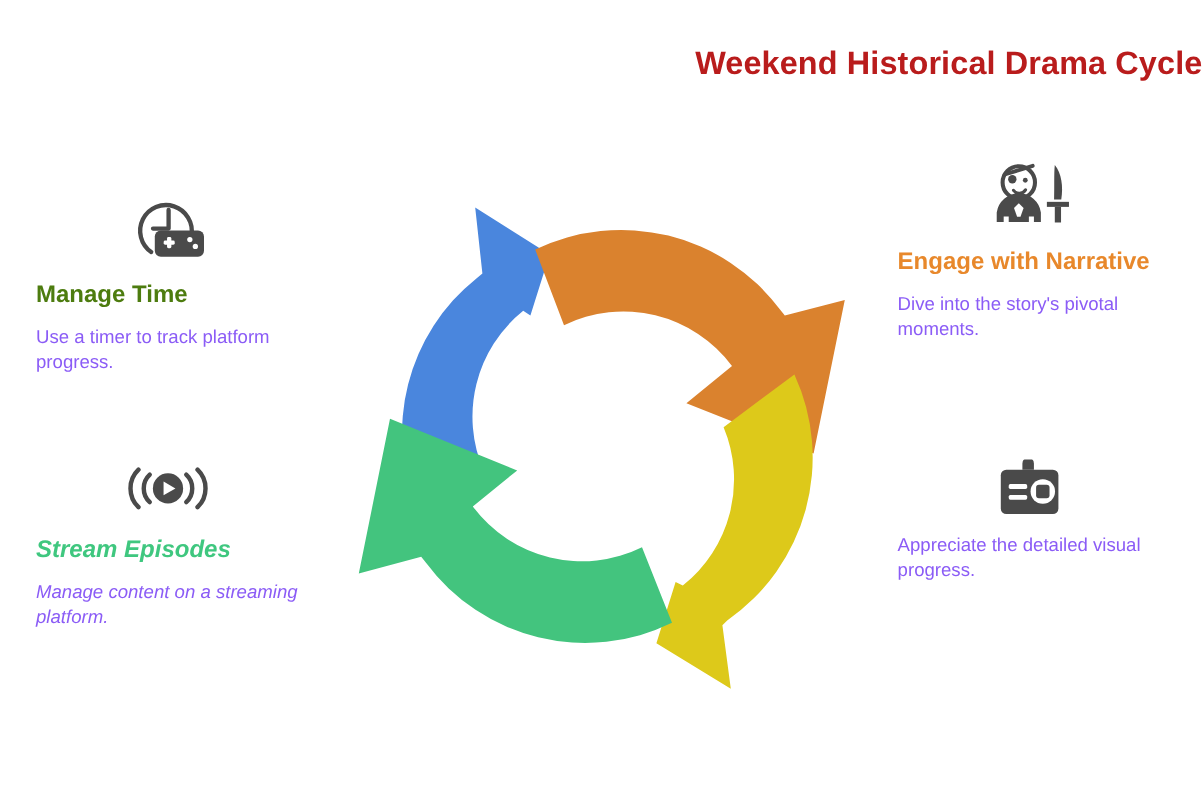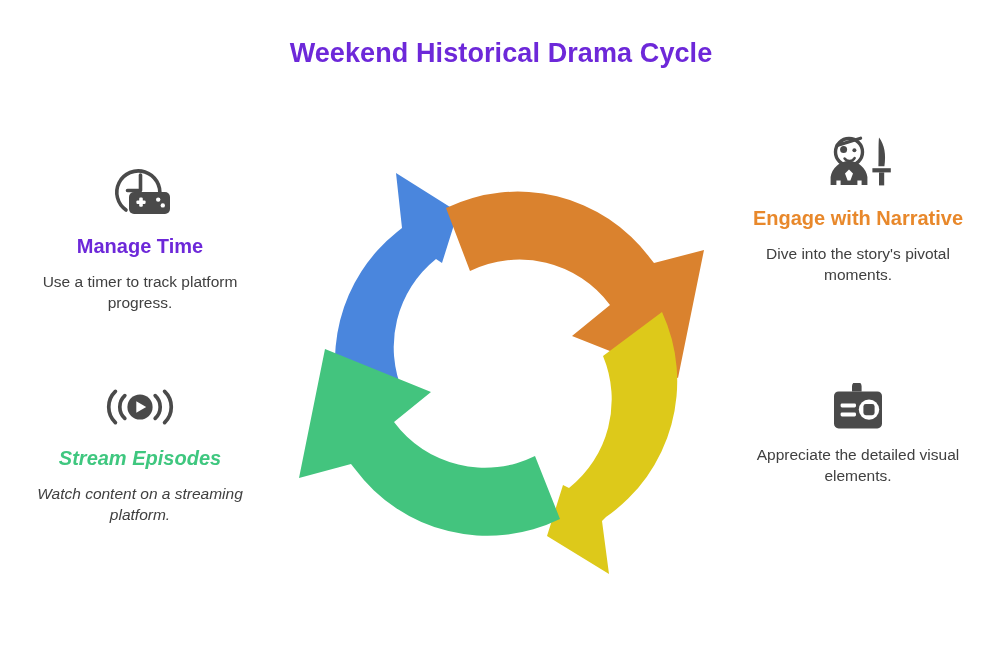--- a/index.html
+++ b/index.html
@@ -13,54 +13,53 @@
     font-family: "Liberation Sans", sans-serif;
     color: #3c3c3c;
     overflow: hidden;
     position: relative;
   }
   #page-title {
     position: absolute;
     top: 38px;
     left: 0;
     width: 1002px;
-    text-align: center;
+    text-align: right;
     font-size: 27px;
     font-weight: bold;
-    color: #6d28d9;
+    color: #b91c1c;
     letter-spacing: 0.1px;
   }
   .cycle-wrap {
     position: absolute;
     left: 266px;
     top: 128px;
     width: 470px;
     height: 470px;
   }
   .panel {
     position: absolute;
     width: 220px;
-    text-align: center;
   }
   .panel .icon-box {
     height: 58px;
     display: flex;
     align-items: flex-end;
     justify-content: center;
   }
   .panel .p-title {
     font-size: 20px;
     font-weight: bold;
     line-height: 1.28;
     margin-top: 13px;
   }
   .panel .p-desc {
     font-size: 15.5px;
     line-height: 1.38;
-    color: #404040;
+    color: #8b5cf6;
     margin-top: 11px;
   }
   #panel-manage-time  { left: 30px;  top: 163px; }
   #panel-stream       { left: 30px;  top: 375px; font-style: italic; }
   #panel-engage       { left: 748px; top: 135px; }
   #panel-enjoy        { left: 748px; top: 375px; }
   .icon-svg { display: block; }
 </style>
 </head>
 <body>
@@ -117,37 +116,37 @@
     <svg class="icon-svg" width="74" height="58" viewBox="0 0 74 58">
       <path d="M23 47 A21.5 21.5 0 1 1 56.5 33" fill="none" stroke="#4a4a4a" stroke-width="3.6" stroke-linecap="round"></path>
       <path d="M37.5 12 L37.5 27.5 L24.5 27.5" fill="none" stroke="#4a4a4a" stroke-width="3.6" stroke-linecap="round" stroke-linejoin="round"></path>
       <rect x="26" y="29" width="41" height="22" rx="5" fill="#4a4a4a"></rect>
       <rect x="33.4" y="37.4" width="9.2" height="3.6" rx="1.2" fill="#ffffff"></rect>
       <rect x="36.2" y="34.6" width="3.6" height="9.2" rx="1.2" fill="#ffffff"></rect>
       <circle cx="55.2" cy="36.6" r="2.2" fill="#ffffff"></circle>
       <circle cx="59.8" cy="42.4" r="2.2" fill="#ffffff"></circle>
     </svg>
   </div>
-  <div class="p-title" style="color:#6d28d9">Manage Time</div>
+  <div class="p-title" style="color:#4d7c0f">Manage Time</div>
   <div class="p-desc">Use a timer to track platform progress.</div>
 </div>
 
 <div class="panel" id="panel-stream">
   <div class="icon-box">
     <svg class="icon-svg" width="74" height="52" viewBox="0 0 74 52">
       <circle cx="37" cy="26" r="12.6" fill="#4a4a4a"></circle>
       <path d="M33.3 20.2 L43.2 26 L33.3 31.8 Z" fill="#ffffff"></path>
       <path d="M21.8 14.6 A15.5 15.5 0 0 0 21.8 37.4" fill="none" stroke="#4a4a4a" stroke-width="3.7" stroke-linecap="round"></path>
       <path d="M52.2 14.6 A15.5 15.5 0 0 1 52.2 37.4" fill="none" stroke="#4a4a4a" stroke-width="3.7" stroke-linecap="round"></path>
       <path d="M12.4 10.4 A21.6 21.6 0 0 0 12.4 41.6" fill="none" stroke="#4a4a4a" stroke-width="3.7" stroke-linecap="round"></path>
       <path d="M61.6 10.4 A21.6 21.6 0 0 1 61.6 41.6" fill="none" stroke="#4a4a4a" stroke-width="3.7" stroke-linecap="round"></path>
     </svg>
   </div>
   <div class="p-title" style="color:#3fc77f">Stream Episodes</div>
-  <div class="p-desc">Watch content on a streaming platform.</div>
+  <div class="p-desc">Manage content on a streaming platform.</div>
 </div>
 
 <div class="panel" id="panel-engage">
   <div class="icon-box">
     <svg class="icon-svg" width="74" height="58" viewBox="0 0 74 58">
 
       <circle cx="28" cy="17" r="13.5" fill="none" stroke="#4a4a4a" stroke-width="3.4"></circle>
 
       <path d="M16.2 10.4 L39.6 3.2" stroke="#4a4a4a" stroke-width="3.2" stroke-linecap="round"></path>
 
@@ -177,14 +176,14 @@
   <div class="icon-box">
     <svg class="icon-svg" width="74" height="50" viewBox="0 0 74 50">
       <path d="M31 3.2 A4.4 4.4 0 0 1 40.6 3.2 L40.6 8.4 L31 8.4 Z" fill="#4a4a4a"></path>
       <rect x="13" y="8.4" width="48" height="37" rx="4.6" fill="#4a4a4a"></rect>
       <rect x="19.6" y="20.4" width="15.4" height="4.1" rx="1.4" fill="#ffffff"></rect>
       <rect x="19.6" y="29.4" width="15.4" height="4.1" rx="1.4" fill="#ffffff"></rect>
       <circle cx="48" cy="26.6" r="10.2" fill="#ffffff"></circle>
       <rect x="42.4" y="21" width="11.2" height="11.2" rx="2.4" fill="#4a4a4a"></rect>
     </svg>
   </div>
-  <div class="p-desc">Appreciate the detailed visual elements.</div>
+  <div class="p-desc">Appreciate the detailed visual progress.</div>
 </div>
 
 </body></html>

